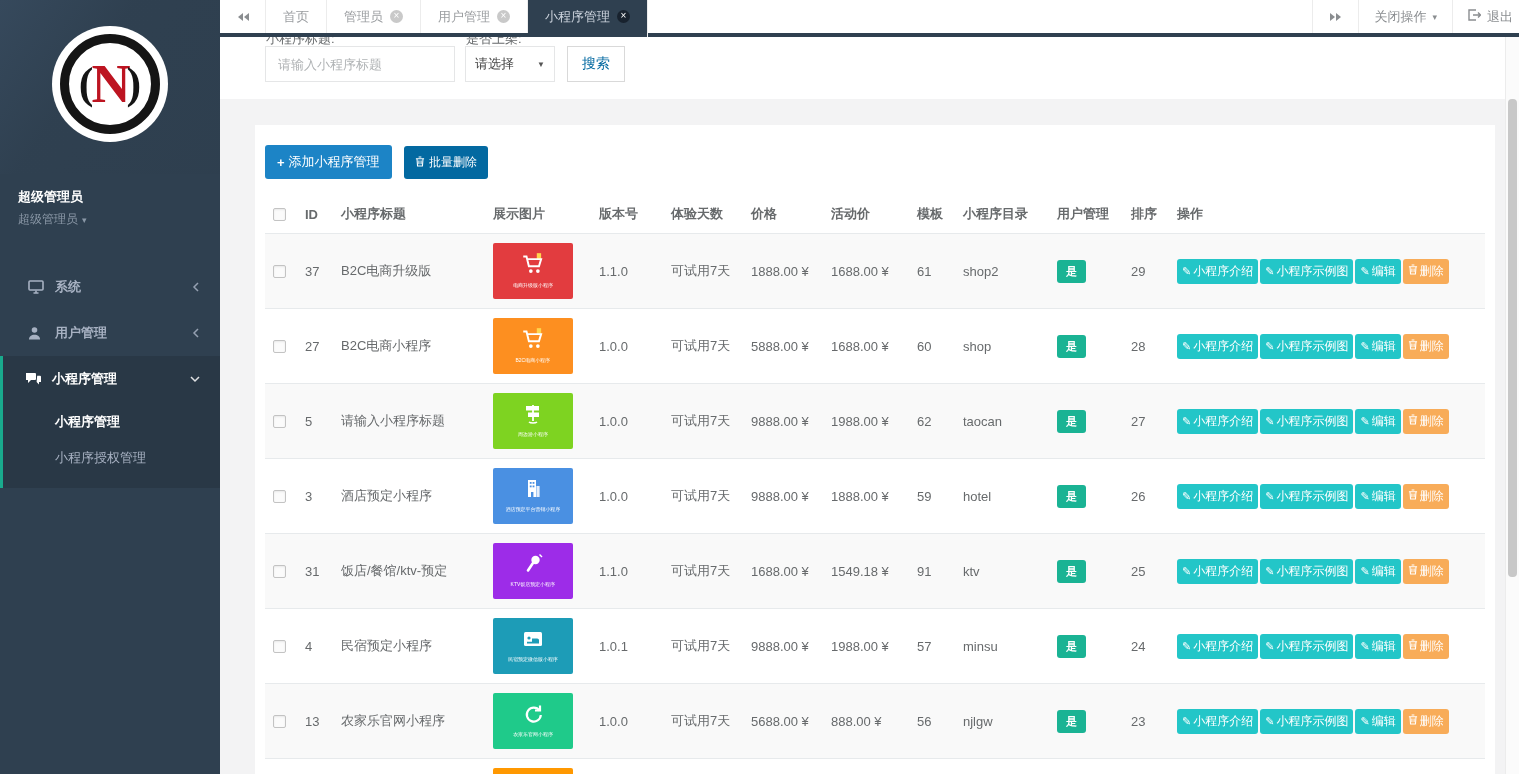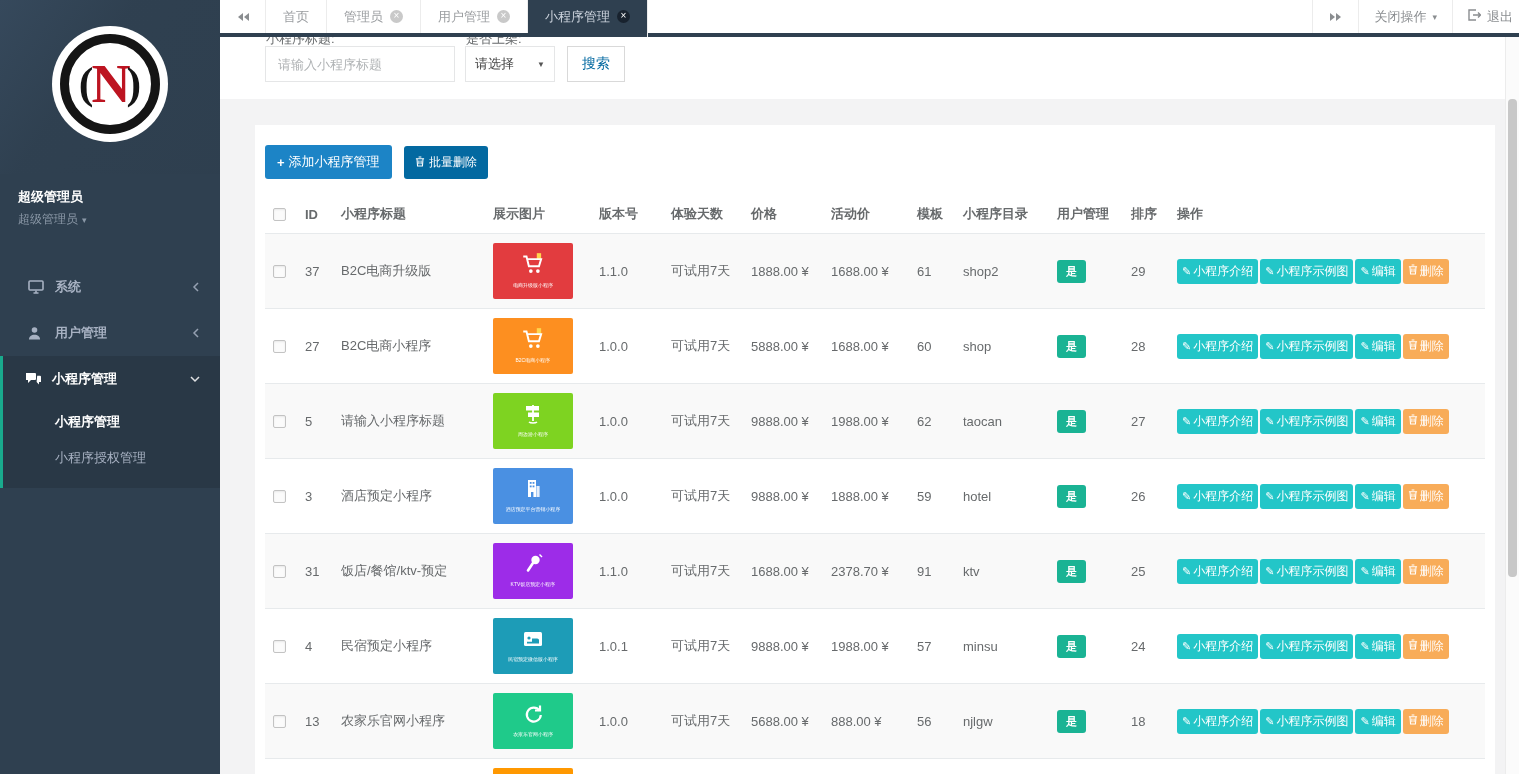--- a/index.html
+++ b/index.html
@@ -452,21 +452,21 @@
                       <circle cx="14.5" cy="8" r="4.2" fill="#fff"></circle>
                       <path d="M11.8 11.2L7 18.5" stroke="#fff" stroke-width="2.6" stroke-linecap="round"></path>
                       <path d="M18.5 2.5l2.5 2.5" stroke="#fff" stroke-width="1.4"></path>
                     </svg></span>
                   <span class="thumb-caption">KTV饭店预定小程序</span>
                 </div>
               </td>
               <td>1.1.0</td>
               <td>可试用7天</td>
               <td>1688.00 ¥</td>
-              <td>2378.70 ¥</td>
+              <td>1549.18 ¥</td>
               <td>91</td>
               <td>ktv</td>
               <td><span class="badge">是</span></td>
               <td>25</td>
               <td class="ops"><button class="btn-sm btn-info">
                   <span class="edit-glyph">✎</span>
                   <span>小程序介绍</span>
                 </button><button class="btn-sm btn-info">
                   <span class="edit-glyph">✎</span>
                   <span>小程序示例图</span>
@@ -537,21 +537,21 @@
                   <span class="thumb-caption">农家乐官网小程序</span>
                 </div>
               </td>
               <td>1.0.0</td>
               <td>可试用7天</td>
               <td>5688.00 ¥</td>
               <td>888.00 ¥</td>
               <td>56</td>
               <td>njlgw</td>
               <td><span class="badge">是</span></td>
-              <td>18</td>
+              <td>23</td>
               <td class="ops"><button class="btn-sm btn-info">
                   <span class="edit-glyph">✎</span>
                   <span>小程序介绍</span>
                 </button><button class="btn-sm btn-info">
                   <span class="edit-glyph">✎</span>
                   <span>小程序示例图</span>
                 </button><button class="btn-sm btn-info">
                   <span class="edit-glyph">✎</span>
                   <span>编辑</span>
                 </button><button class="btn-sm btn-warn">

